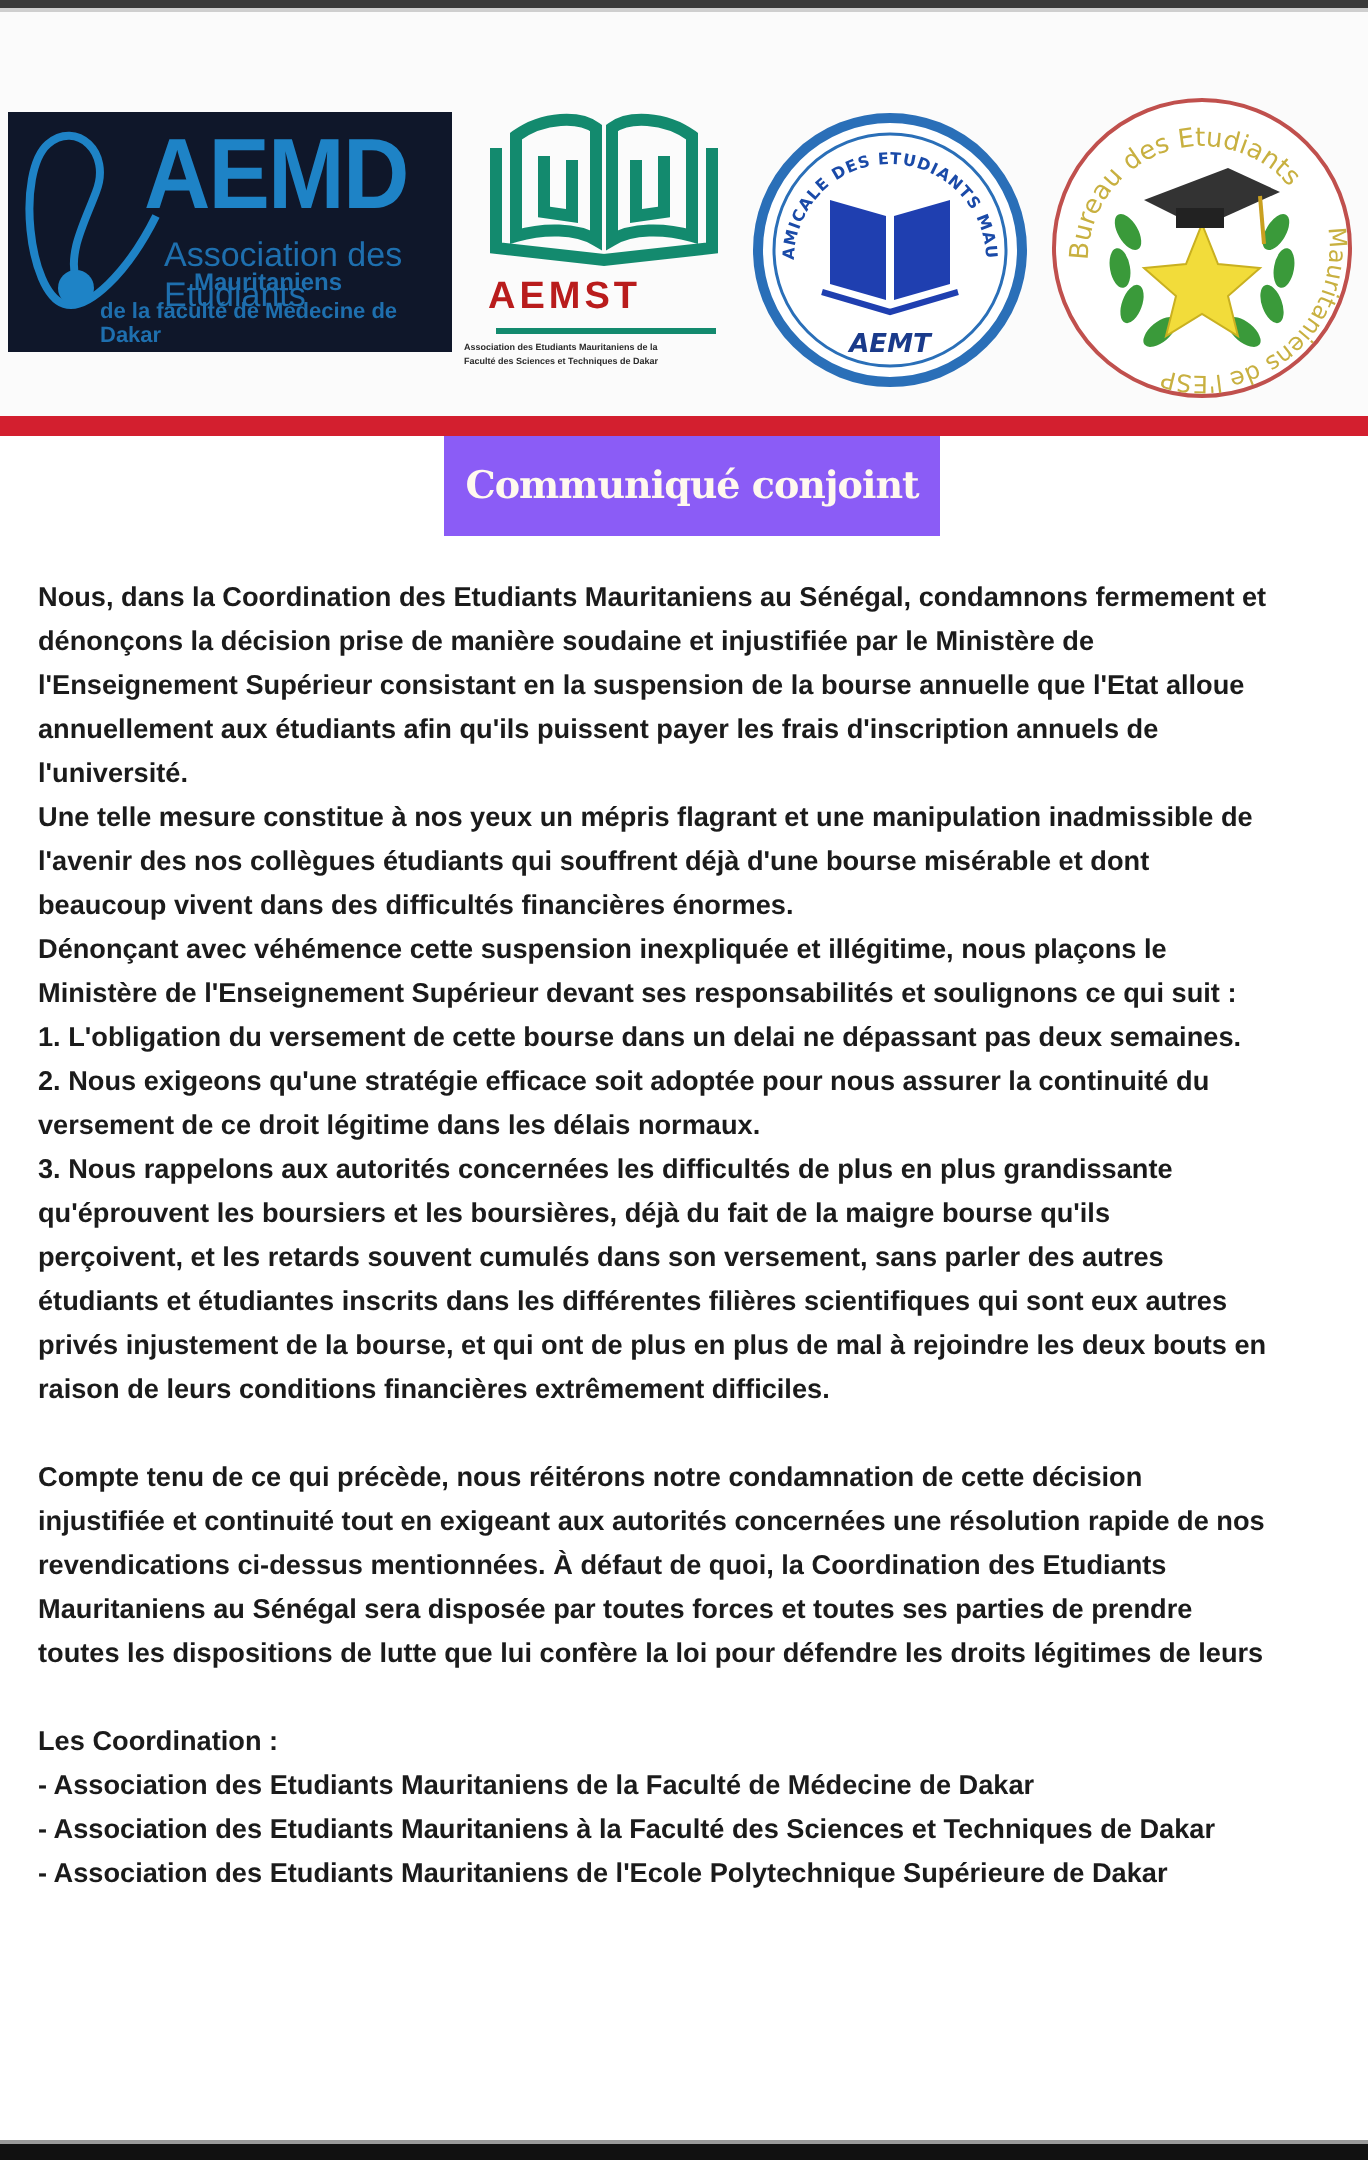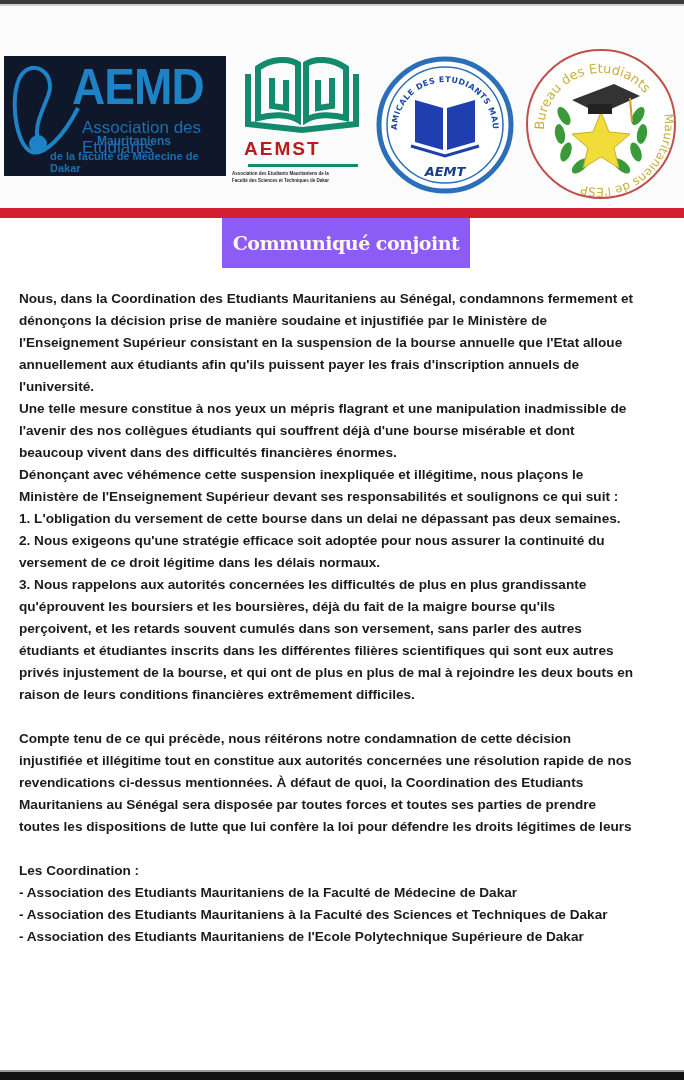--- a/index.html
+++ b/index.html
@@ -150,21 +150,21 @@
     <p>3. Nous rappelons aux autorités concernées les difficultés de plus en plus grandissante</p>
     <p>qu'éprouvent les boursiers et les boursières, déjà du fait de la maigre bourse qu'ils</p>
     <p>perçoivent, et les retards souvent cumulés dans son versement, sans parler des autres</p>
     <p>étudiants et étudiantes inscrits dans les différentes filières scientifiques qui sont eux autres</p>
     <p>privés injustement de la bourse, et qui ont de plus en plus de mal à rejoindre les deux bouts en</p>
     <p>raison de leurs conditions financières extrêmement difficiles.</p>
   </div>
   <div class="gap"></div>
   <div>
     <p>Compte tenu de ce qui précède, nous réitérons notre condamnation de cette décision</p>
-    <p>injustifiée et illégitime tout en constitue aux autorités concernées une résolution rapide de nos</p>
+    <p>injustifiée et continuité tout en exigeant aux autorités concernées une résolution rapide de nos</p>
     <p>revendications ci-dessus mentionnées. À défaut de quoi, la Coordination des Etudiants</p>
     <p>Mauritaniens au Sénégal sera disposée par toutes forces et toutes ses parties de prendre</p>
     <p>toutes les dispositions de lutte que lui confère la loi pour défendre les droits légitimes de leurs</p>
   </div>
   <div class="gap"></div>
   <div>
     <p>Les Coordination :</p>
     <p>- Association des Etudiants Mauritaniens de la Faculté de Médecine de Dakar</p>
     <p>- Association des Etudiants Mauritaniens à la Faculté des Sciences et Techniques de Dakar</p>
     <p>- Association des Etudiants Mauritaniens de l'Ecole Polytechnique Supérieure de Dakar</p>

